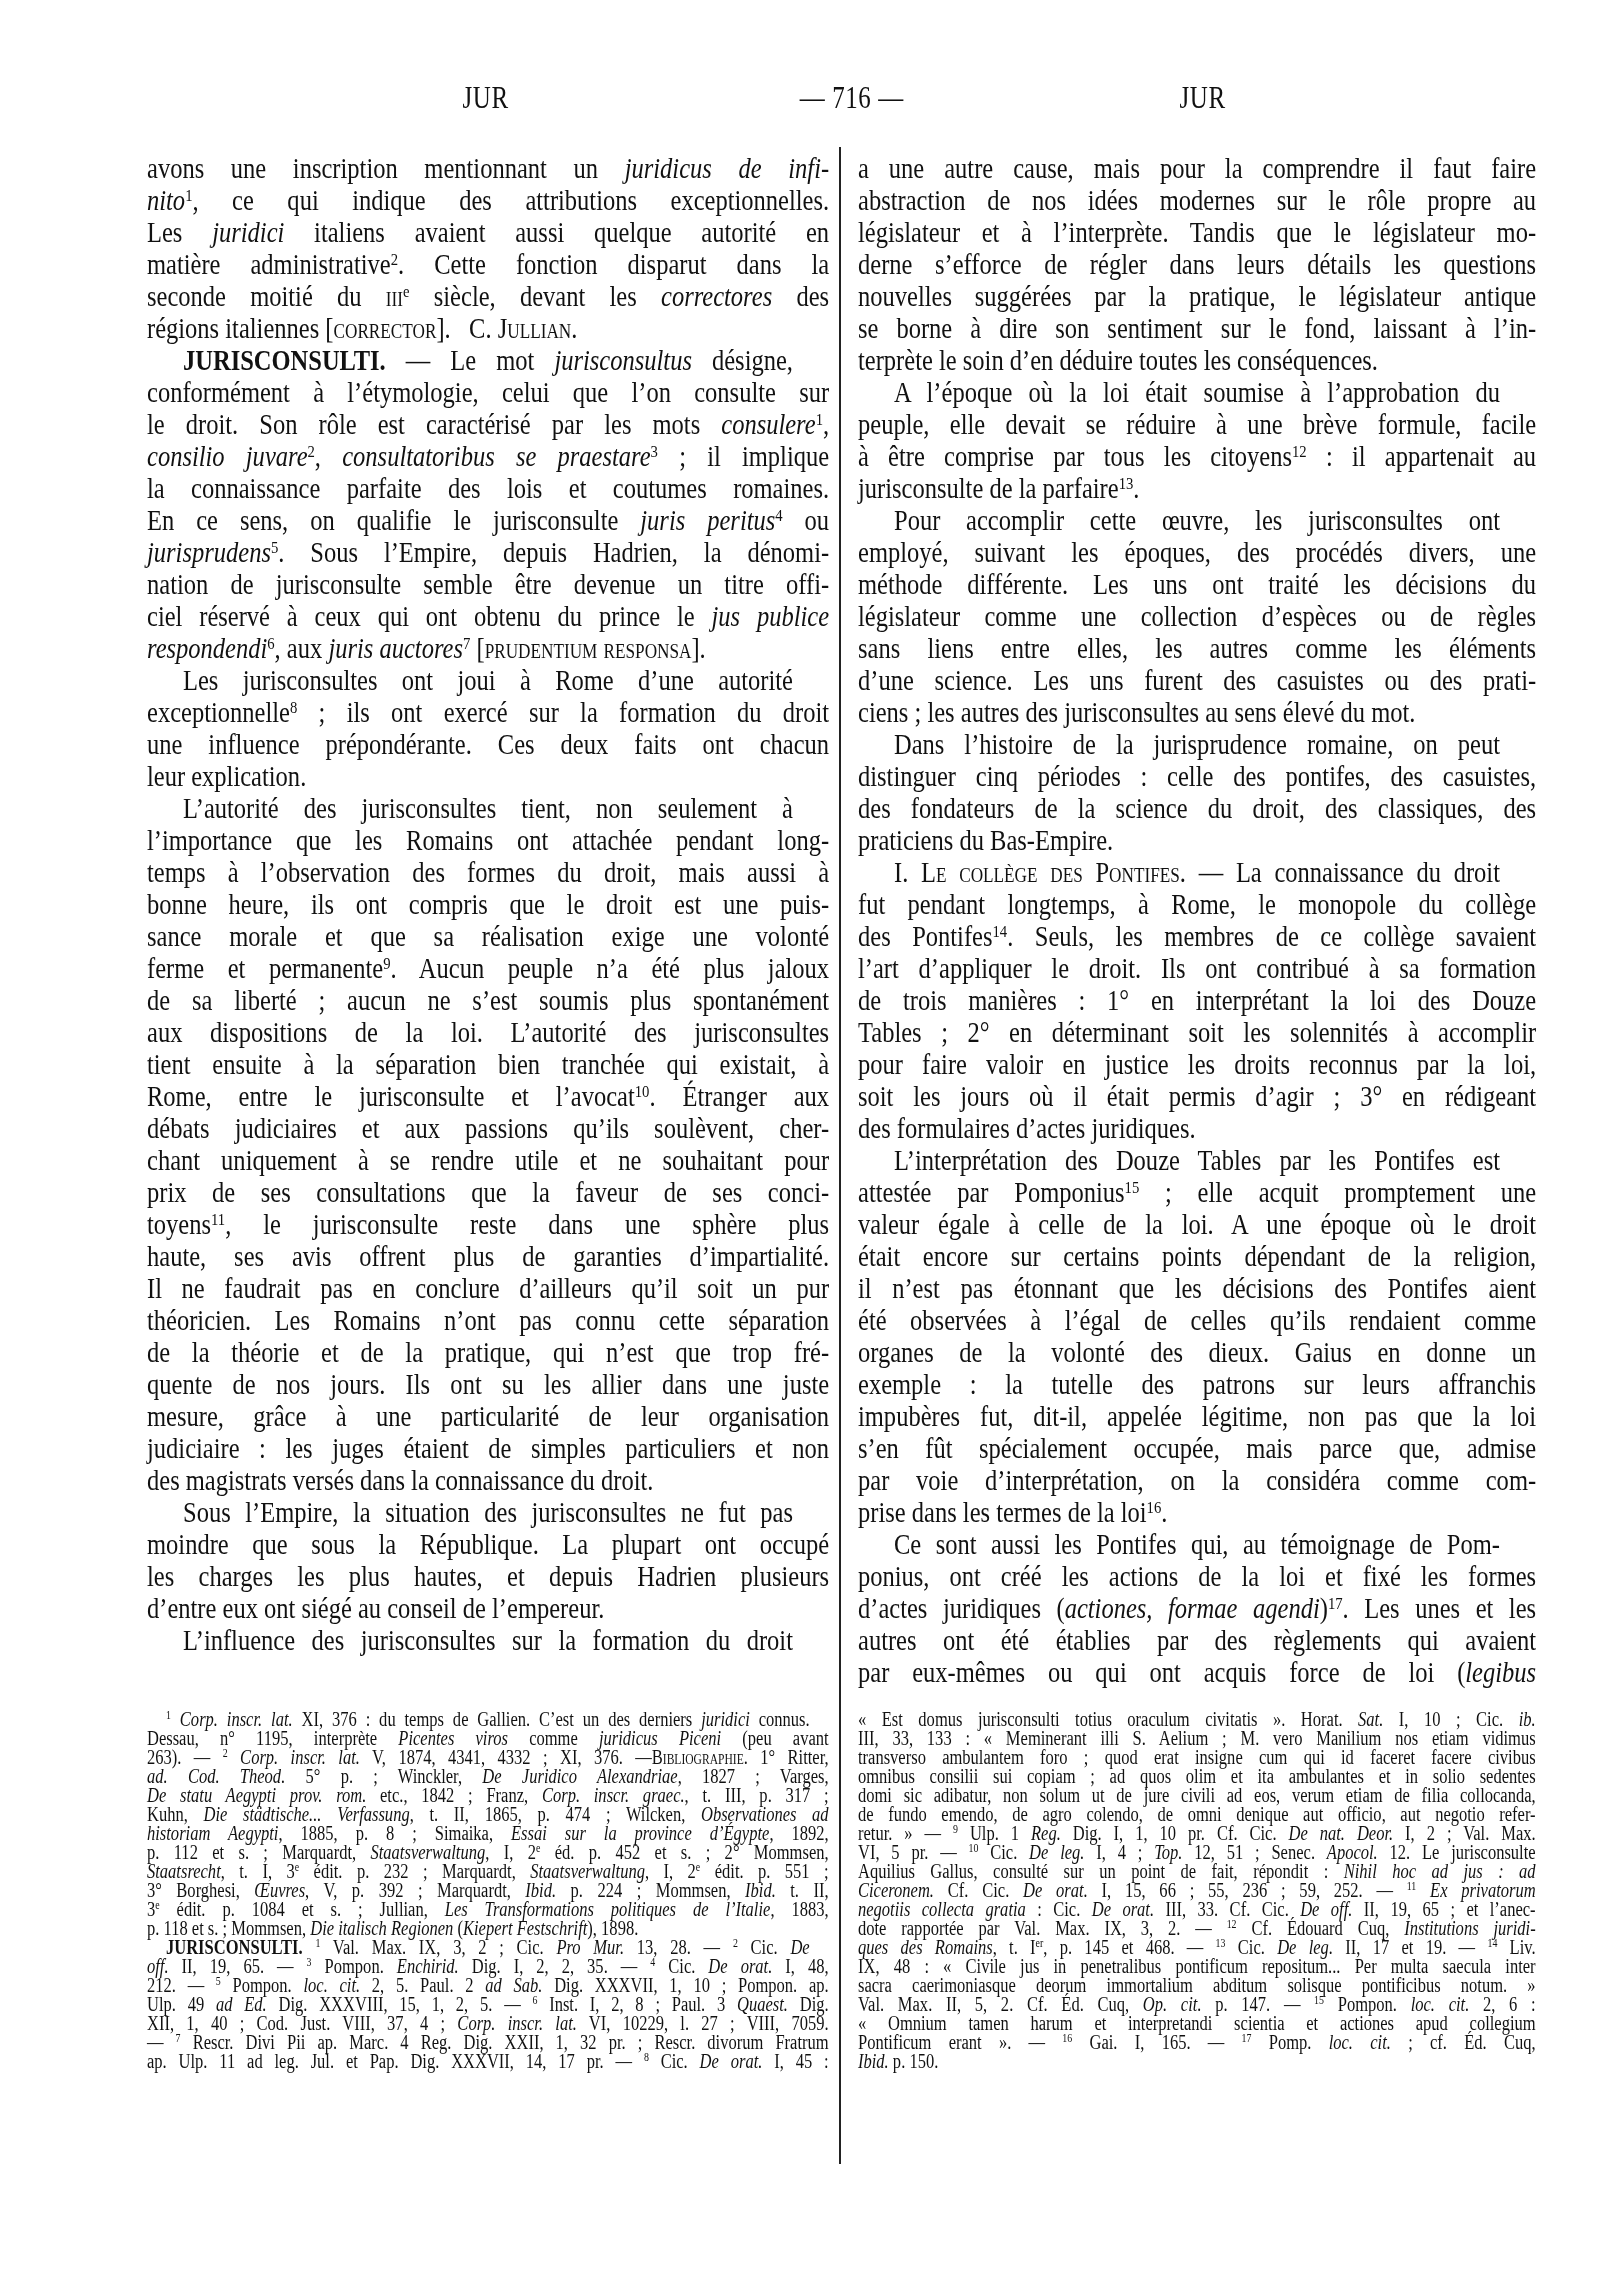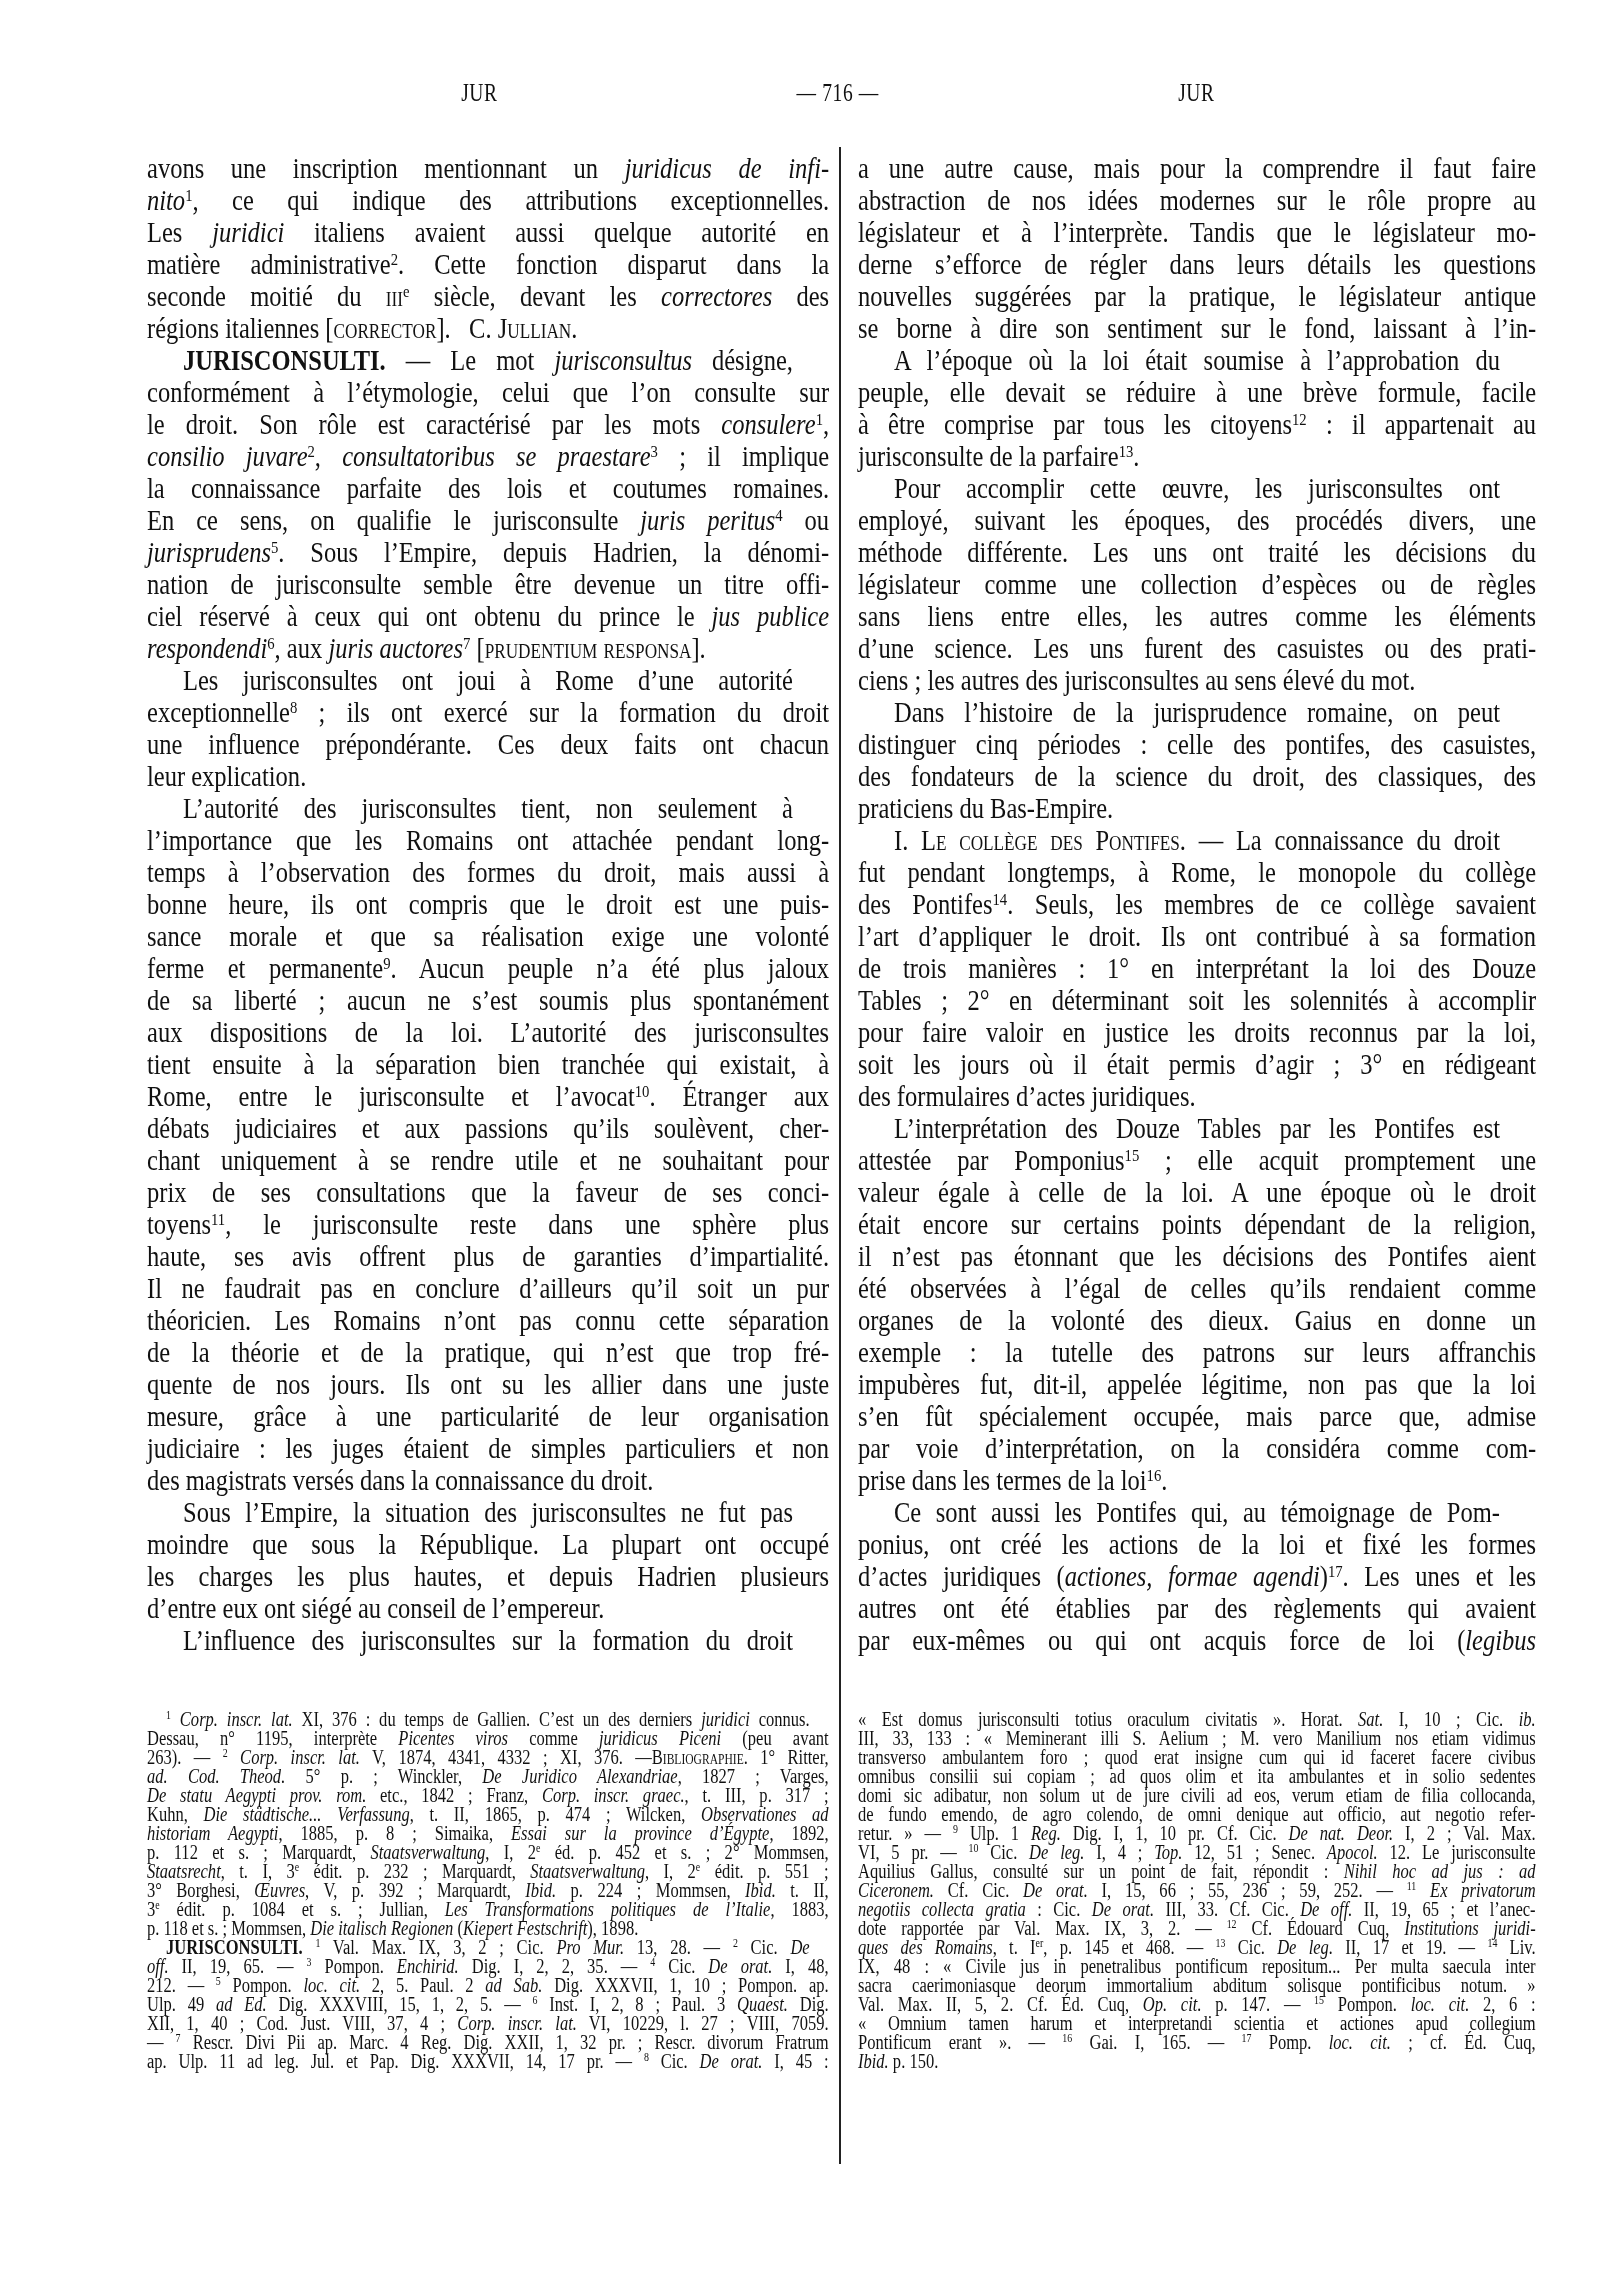--- a/index.html
+++ b/index.html
@@ -1,17 +1,17 @@
 <!DOCTYPE html>
 <html style="font-size:12.7px"><head>
 <meta charset="utf-8">
 <style>
   html, body { margin:0; padding:0; background:#ffffff; }
   body { width:1623px; height:2295px; position:relative; overflow:hidden; color:#111; font-family:"Liberation Serif","DejaVu Serif",serif; }
-  .header { position:absolute; top:79px; left:147px; width:1387px; height:40px; font-size:25px; }
+  .header { position:absolute; top:79px; left:147px; width:1387px; height:40px; font-size:32px; }
   .header span { position:absolute; top:0; transform:scaleX(0.78); transform-origin:center top; letter-spacing:0.8px; }
   .hl { left:309px; } .hc { left:638px; } .hr { left:1026px; }
   .col { position:absolute;margin-top:20px; }
   .col-left { left:147px; width:682px; top:133px; }
   .col-right { left:858px; width:678px; top:133px; }
   .line { height:32px; line-height:32px; font-size:28.5px; white-space:nowrap; text-align:justify; text-align-last:justify; overflow:visible; }
   .line.last { text-align-last:left; }
   .line .in { display:inline-block; width:100%; transform:scaleX(0.86); transform-origin:left center; text-align:justify; text-align-last:justify; white-space:normal; width:116.3%; }
   .line.last .in { text-align-last:left; }
   .indent { padding-left:36px; box-sizing:border-box; }
@@ -89,20 +89,21 @@
     <div class="line indent"><span class="in">L’influence des jurisconsultes sur la formation du droit</span></div>
   </div>
 <div class="divider"></div>
 <div class="col col-right" id="col-right">
     <div class="line"><span class="in">a une autre cause, mais pour la comprendre il faut faire</span></div>
     <div class="line"><span class="in">abstraction de nos idées modernes sur le rôle propre au</span></div>
     <div class="line"><span class="in">législateur et à l’interprète. Tandis que le législateur mo-</span></div>
     <div class="line"><span class="in">derne s’efforce de régler dans leurs détails les questions</span></div>
     <div class="line"><span class="in">nouvelles suggérées par la pratique, le législateur antique</span></div>
     <div class="line"><span class="in">se borne à dire son sentiment sur le fond, laissant à l’in-</span></div>
+    <div class="line last"><span class="in">terprète le soin d’en déduire toutes les conséquences.</span></div>
     <div class="line indent"><span class="in">A l’époque où la loi était soumise à l’approbation du</span></div>
     <div class="line"><span class="in">peuple, elle devait se réduire à une brève formule, facile</span></div>
     <div class="line"><span class="in">à être comprise par tous les citoyens<sup>12</sup> : il appartenait au</span></div>
     <div class="line last"><span class="in">jurisconsulte de la parfaire<sup>13</sup>.</span></div>
     <div class="line indent"><span class="in">Pour accomplir cette œuvre, les jurisconsultes ont</span></div>
     <div class="line"><span class="in">employé, suivant les époques, des procédés divers, une</span></div>
     <div class="line"><span class="in">méthode différente. Les uns ont traité les décisions du</span></div>
     <div class="line"><span class="in">législateur comme une collection d’espèces ou de règles</span></div>
     <div class="line"><span class="in">sans liens entre elles, les autres comme les éléments</span></div>
     <div class="line"><span class="in">d’une science. Les uns furent des casuistes ou des prati-</span></div>

